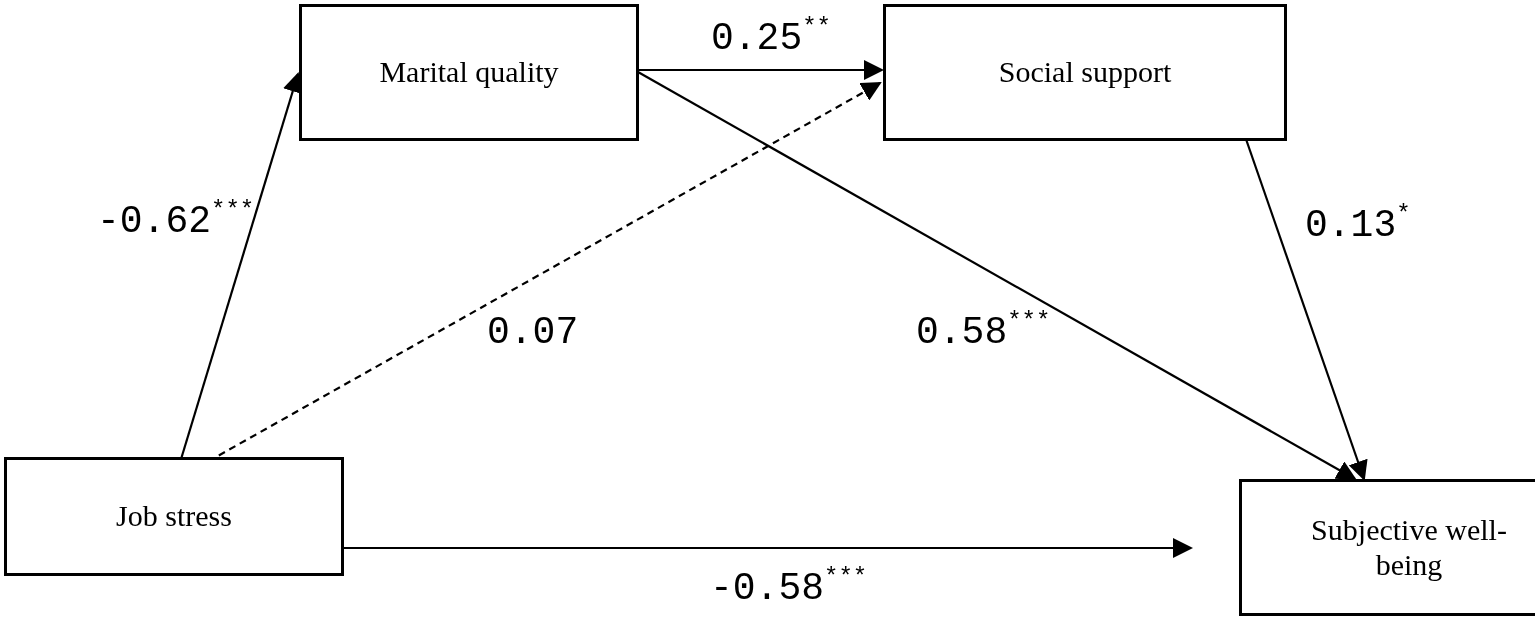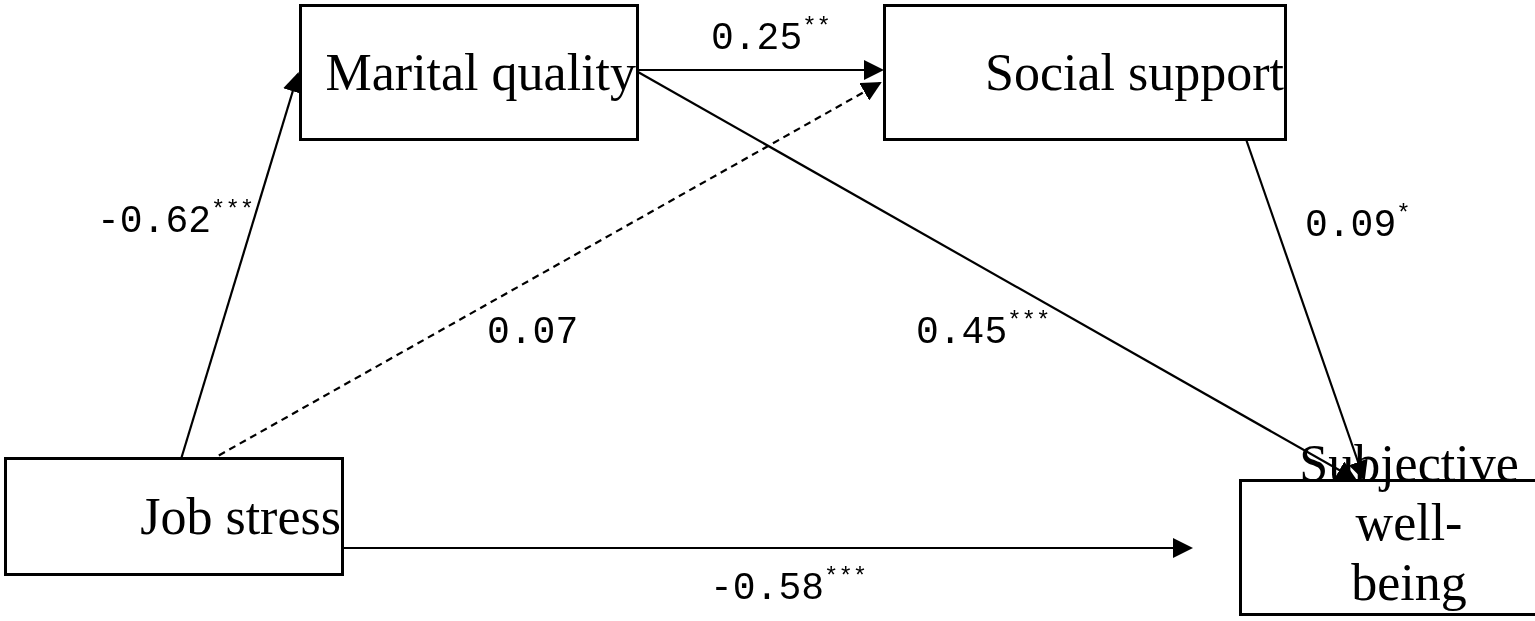--- a/index.html
+++ b/index.html
@@ -1,21 +1,21 @@
 <!DOCTYPE html>
 <html><head>
 <meta charset="utf-8">
 <style>
   html, body { margin: 0; padding: 0; background: #ffffff; }
   body { width: 1535px; height: 621px; position: relative; overflow: hidden;
          font-family: "Liberation Serif", "DejaVu Serif", serif; color: #000; }
   #canvas { position: absolute; left: 0; top: 0; width: 1535px; height: 621px; }
   .node { position: absolute; box-sizing: border-box; border: 3px solid #000; background: #fff;
-          display: flex; align-items: center; justify-content: flex-end; text-align: center;
-          font-size: 52px; line-height: 1.15; }
+          display: flex; align-items: center; justify-content: center; text-align: center;
+          font-size: 30px; line-height: 1.15; }
   .lbl { position: absolute; font-family: Liberation Mono, monospace; font-size: 38px; white-space: nowrap; line-height: 1; }
   .lbl sup { font-size: 24px; position: relative; top: -4px; vertical-align: top; line-height: 1; }
   svg { position: absolute; left: 0; top: 0; }
 </style>
 </head>
 <body>
 
 <div id="canvas">
   <svg width="1535" height="621" viewBox="0 0 1535 621">
     <defs>
@@ -63,23 +63,23 @@
 
   <div class="lbl" style="left:711px; top:20px;">
     <span>0.25</span><sup>**</sup>
   </div>
 
   <div class="lbl" style="left:487px; top:314px;">
     <span>0.07</span><sup></sup>
   </div>
 
   <div class="lbl" style="left:916px; top:314px;">
-    <span>0.45</span><sup>***</sup>
+    <span>0.58</span><sup>***</sup>
   </div>
 
   <div class="lbl" style="left:1305px; top:207px;">
-    <span>0.09</span><sup>*</sup>
+    <span>0.13</span><sup>*</sup>
   </div>
 
   <div class="lbl" style="left:710px; top:570px;">
     <span>-0.58</span><sup>***</sup>
   </div>
 </div>
 
 </body></html>

